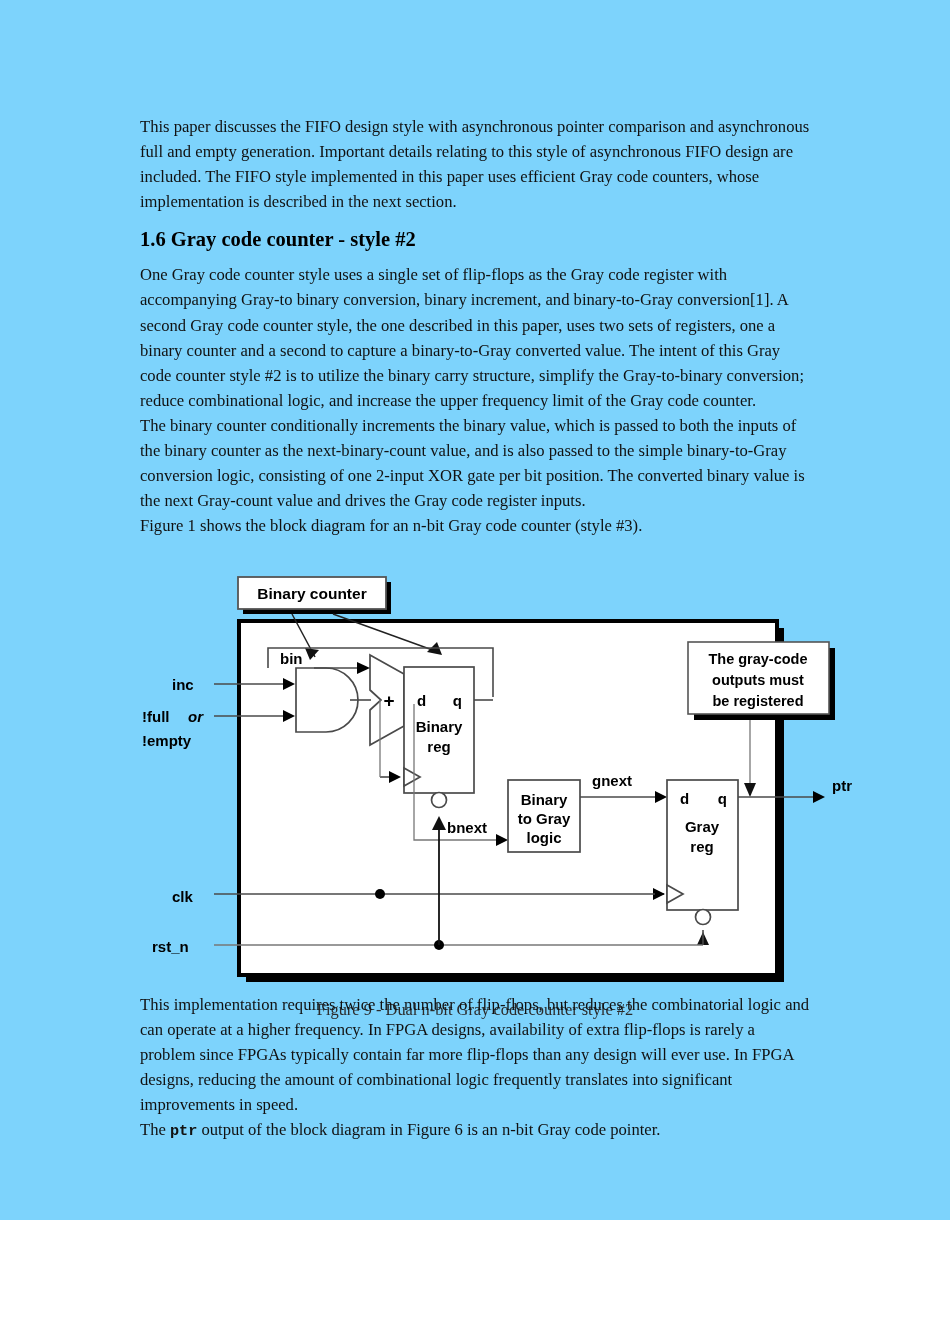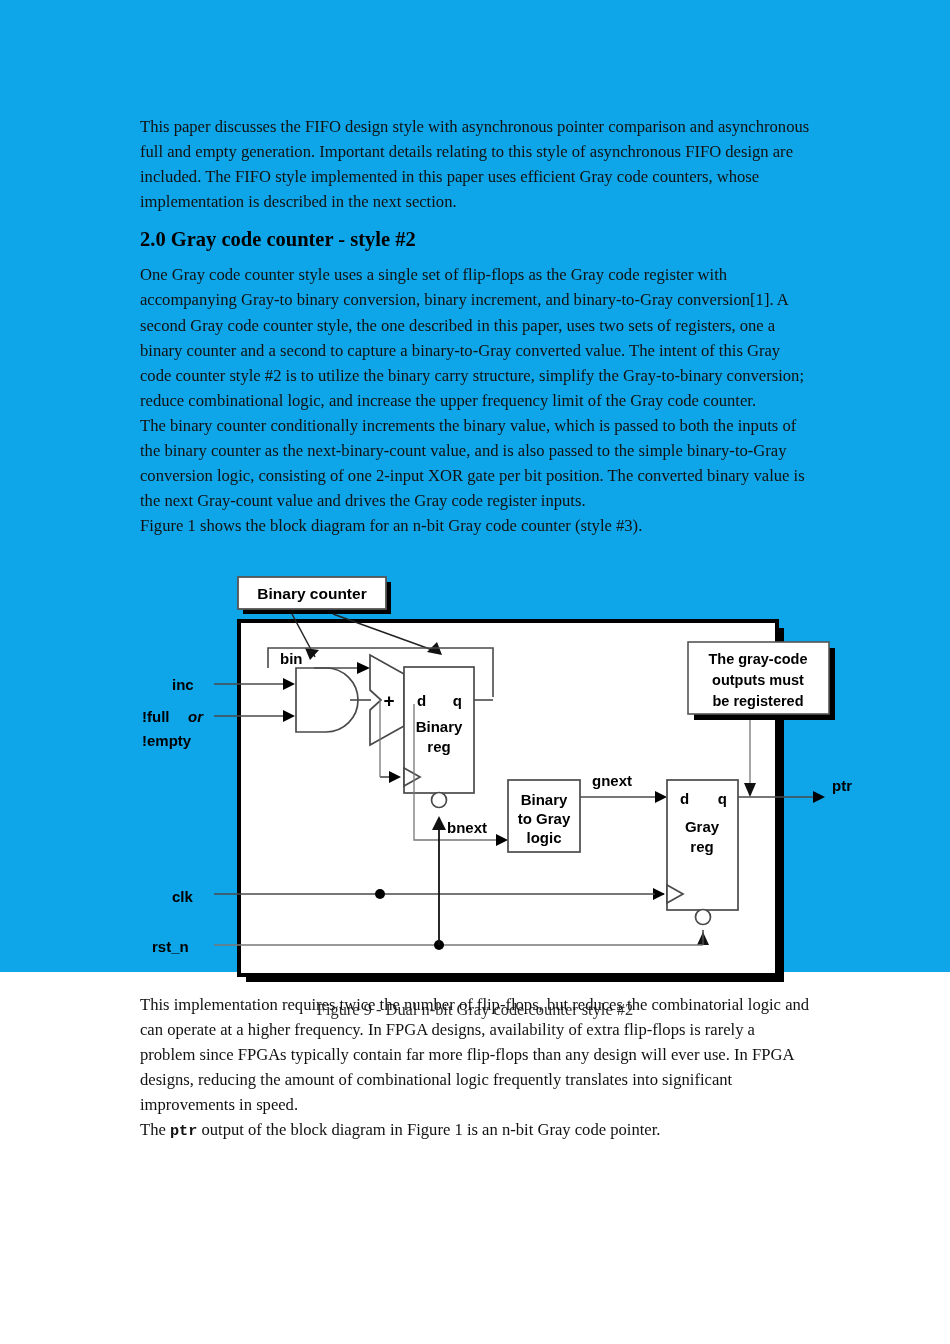--- a/index.html
+++ b/index.html
@@ -12,22 +12,22 @@
     height: 1344px;
     position: relative;
     font-family: "Liberation Serif", "DejaVu Serif", serif;
     color: #000000;
     overflow: hidden;
   }
   .page {
     position: absolute;
     left: 0; top: 0;
     width: 950px;
-    height: 972px;
-    background: #0ea5e9;
+    height: 1220px;
+    background: #7dd3fc;
   }
   .content {
     position: absolute;
     left: 140px;
     top: 114px;
     width: 672px;
   }
   p.para {
     margin: 0;
     font-size: 16.6px;
@@ -89,21 +89,21 @@
   .shadow { fill: #000; }
   .leader { stroke: #222; stroke-width: 1.5; fill: none; }
 </style>
 </head>
 <body>
 
 <div class="page">
 
   <div class="content">
     <p class="para">This paper discusses the FIFO design style with asynchronous pointer comparison and asynchronous full and empty generation. Important details relating to this style of asynchronous FIFO design are included. The FIFO style implemented in this paper uses efficient Gray code counters, whose implementation is described in the next section.</p>
-    <h2 class="heading">2.0 Gray code counter - style #2</h2>
+    <h2 class="heading">1.6 Gray code counter - style #2</h2>
     <p class="para">One Gray code counter style uses a single set of flip-flops as the Gray code register with accompanying Gray-to binary conversion, binary increment, and binary-to-Gray conversion[1]. A second Gray code counter style, the one described in this paper, uses two sets of registers, one a binary counter and a second to capture a binary-to-Gray converted value. The intent of this Gray code counter style #2 is to utilize the binary carry structure, simplify the Gray-to-binary conversion; reduce combinational logic, and increase the upper frequency limit of the Gray code counter.</p>
     <p class="para">The binary counter conditionally increments the binary value, which is passed to both the inputs of the binary counter as the next-binary-count value, and is also passed to the simple binary-to-Gray conversion logic, consisting of one 2-input XOR gate per bit position. The converted binary value is the next Gray-count value and drives the Gray code register inputs.</p>
     <p class="para">Figure 1 shows the block diagram for an n-bit Gray code counter (style #3).</p>
   </div>
 
   <div id="figure">
     <svg width="950" height="460" viewBox="0 0 950 460" xmlns="http://www.w3.org/2000/svg">
 
       <rect x="246" y="68" width="538" height="354" class="shadow"></rect>
       <rect x="239" y="61" width="538" height="354" fill="#ffffff" stroke="#000" stroke-width="4"></rect>
@@ -210,16 +210,16 @@
       <path d="M 439 385 L 439 258" class="wire-dk"></path>
       <path d="M 703 385 L 703 370" class="wire"></path>
 
     </svg>
 
     <div class="fig-caption">Figure 9 - Dual n-bit Gray code counter style #2</div>
   </div>
 
   <div class="content" style="top:992px;">
     <p class="para">This implementation requires twice the number of flip-flops, but reduces the combinatorial logic and can operate at a higher frequency. In FPGA designs, availability of extra flip-flops is rarely a problem since FPGAs typically contain far more flip-flops than any design will ever use. In FPGA designs, reducing the amount of combinational logic frequently translates into significant improvements in speed.</p>
-    <p class="para"><span>The </span><span class="mono-b">ptr</span><span> output of the block diagram in Figure 1 is an n-bit Gray code pointer.</span></p>
+    <p class="para"><span>The </span><span class="mono-b">ptr</span><span> output of the block diagram in Figure 6 is an n-bit Gray code pointer.</span></p>
   </div>
 
 </div>
 
 </body></html>

